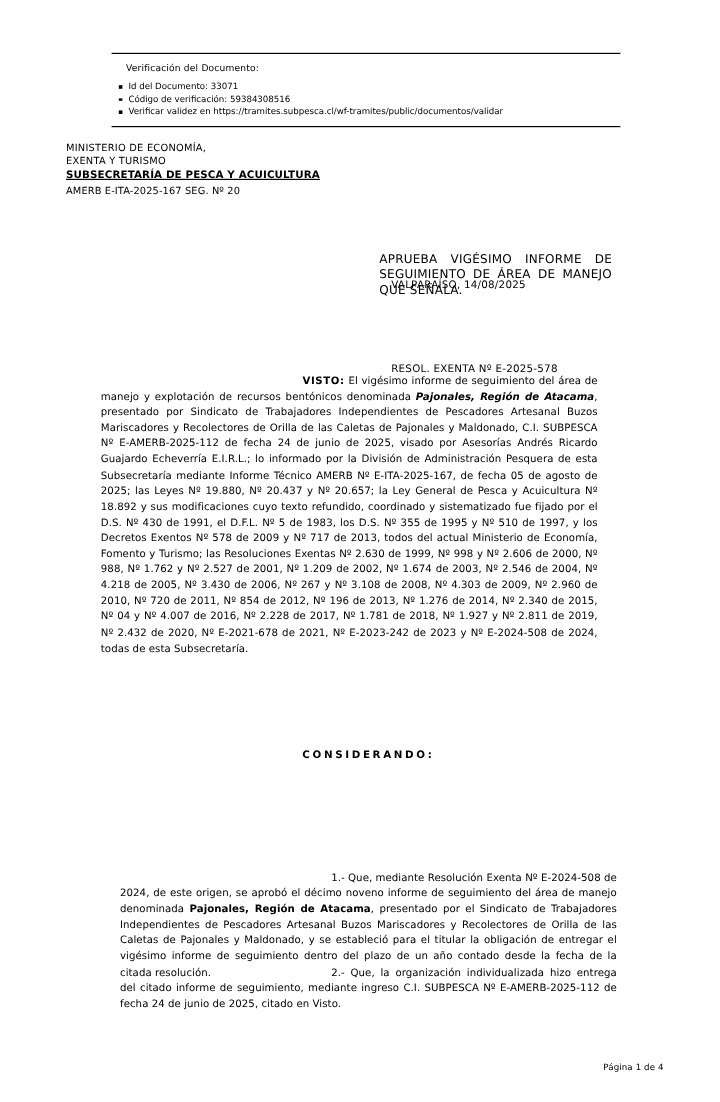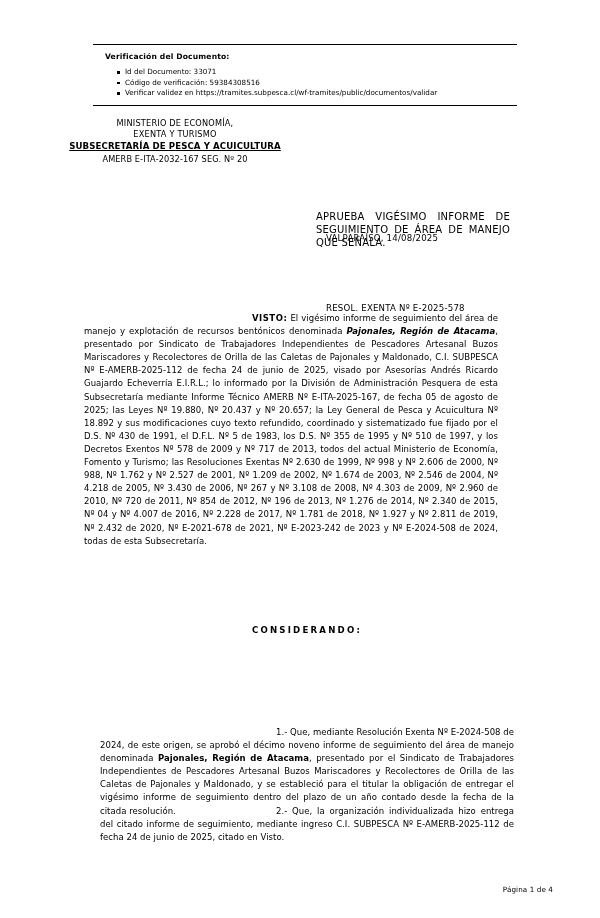--- a/index.html
+++ b/index.html
@@ -30,54 +30,54 @@
     left: 93px;
     top: 44px;
     width: 424px;
     border-top: 1.6px solid #000;
     border-bottom: 1.6px solid #000;
     padding: 7px 0 6px 0;
     box-sizing: border-box;
   }
   .verif-title {
     font-size: 7.6px;
-    font-weight: bold;
+    font-weight: normal;
     letter-spacing: 0.15px;
     margin: 0 0 6px 12px;
   }
   .verif-list {
     margin: 0;
     padding: 0;
     list-style: none;
   }
   .verif-list li {
     font-size: 7.2px;
     line-height: 10.6px;
-    margin-left: 24px;
+    margin-left: 6px;
     position: relative;
     padding-left: 8px;
     white-space: nowrap;
   }
   .verif-list li::before {
     content: "";
     position: absolute;
     left: 0;
     top: 4px;
     width: 2.6px;
     height: 2.6px;
     background: #000;
   }
 
   
   .ministry {
     position: absolute;
     left: 55px;
     top: 118px;
     width: 240px;
-    text-align: center;
+    text-align: left;
     font-size: 8.2px;
     line-height: 11.4px;
     letter-spacing: 0.2px;
   }
   .ministry .line1,
   .ministry .line2 {
     display: block;
   }
   .subsec {
     display: block;
@@ -194,21 +194,21 @@
       <li>Id del Documento: 33071</li>
       <li>Código de verificación: 59384308516</li>
       <li>Verificar validez en https://tramites.subpesca.cl/wf-tramites/public/documentos/validar</li>
     </ul>
   </div>
 
   <div class="ministry">
     <span class="line1">MINISTERIO DE ECONOMÍA,</span>
     <span class="line2">EXENTA Y TURISMO</span>
     <span class="subsec">SUBSECRETARÍA DE PESCA Y ACUICULTURA</span>
-    <span class="amerb-ref">AMERB E-ITA-2032-167 SEG. Nº 20</span>
+    <span class="amerb-ref">AMERB E-ITA-2025-167 SEG. Nº 20</span>
   </div>
 
   <div class="title-block">APRUEBA VIGÉSIMO INFORME DE SEGUIMIENTO DE ÁREA DE MANEJO QUE SEÑALA.</div>
   <div class="place-date">VALPARAÍSO, 14/08/2025</div>
   <div class="resol">RESOL. EXENTA Nº E-2025-578</div>
 
   <div class="body-text">
     <p class="para"><span class="indent-lead"></span><b class="vis">VISTO:</b> <span>El vigésimo informe de seguimiento del área de manejo y explotación de recursos bentónicos denominada </span><i class="bi">Pajonales, Región de Atacama</i><span>, presentado por Sindicato de Trabajadores Independientes de Pescadores Artesanal Buzos Mariscadores y Recolectores de Orilla de las Caletas de Pajonales y Maldonado, C.I. SUBPESCA Nº E-AMERB-2025-112 de fecha 24 de junio de 2025, visado por Asesorías Andrés Ricardo Guajardo Echeverría E.I.R.L.; lo informado por la División de Administración Pesquera de esta Subsecretaría mediante Informe Técnico AMERB Nº E-ITA-2025-167, de fecha 05 de agosto de 2025; las Leyes Nº 19.880, Nº 20.437 y Nº 20.657; la Ley General de Pesca y Acuicultura Nº 18.892 y sus modificaciones cuyo texto refundido, coordinado y sistematizado fue fijado por el D.S. Nº 430 de 1991, el D.F.L. Nº 5 de 1983, los D.S. Nº 355 de 1995 y Nº 510 de 1997, y los Decretos Exentos Nº 578 de 2009 y Nº 717 de 2013, todos del actual Ministerio de Economía, Fomento y Turismo; las Resoluciones Exentas Nº 2.630 de 1999, Nº 998 y Nº 2.606 de 2000, Nº 988, Nº 1.762 y Nº 2.527 de 2001, Nº 1.209 de 2002, Nº 1.674 de 2003, Nº 2.546 de 2004, Nº 4.218 de 2005, Nº 3.430 de 2006, Nº 267 y Nº 3.108 de 2008, Nº 4.303 de 2009, Nº 2.960 de 2010, Nº 720 de 2011, Nº 854 de 2012, Nº 196 de 2013, Nº 1.276 de 2014, Nº 2.340 de 2015, Nº 04 y Nº 4.007 de 2016, Nº 2.228 de 2017, Nº 1.781 de 2018, Nº 1.927 y Nº 2.811 de 2019, Nº 2.432 de 2020, Nº E-2021-678 de 2021, Nº E-2023-242 de 2023 y Nº E-2024-508 de 2024, todas de esta Subsecretaría.</span></p>
   </div>
 

